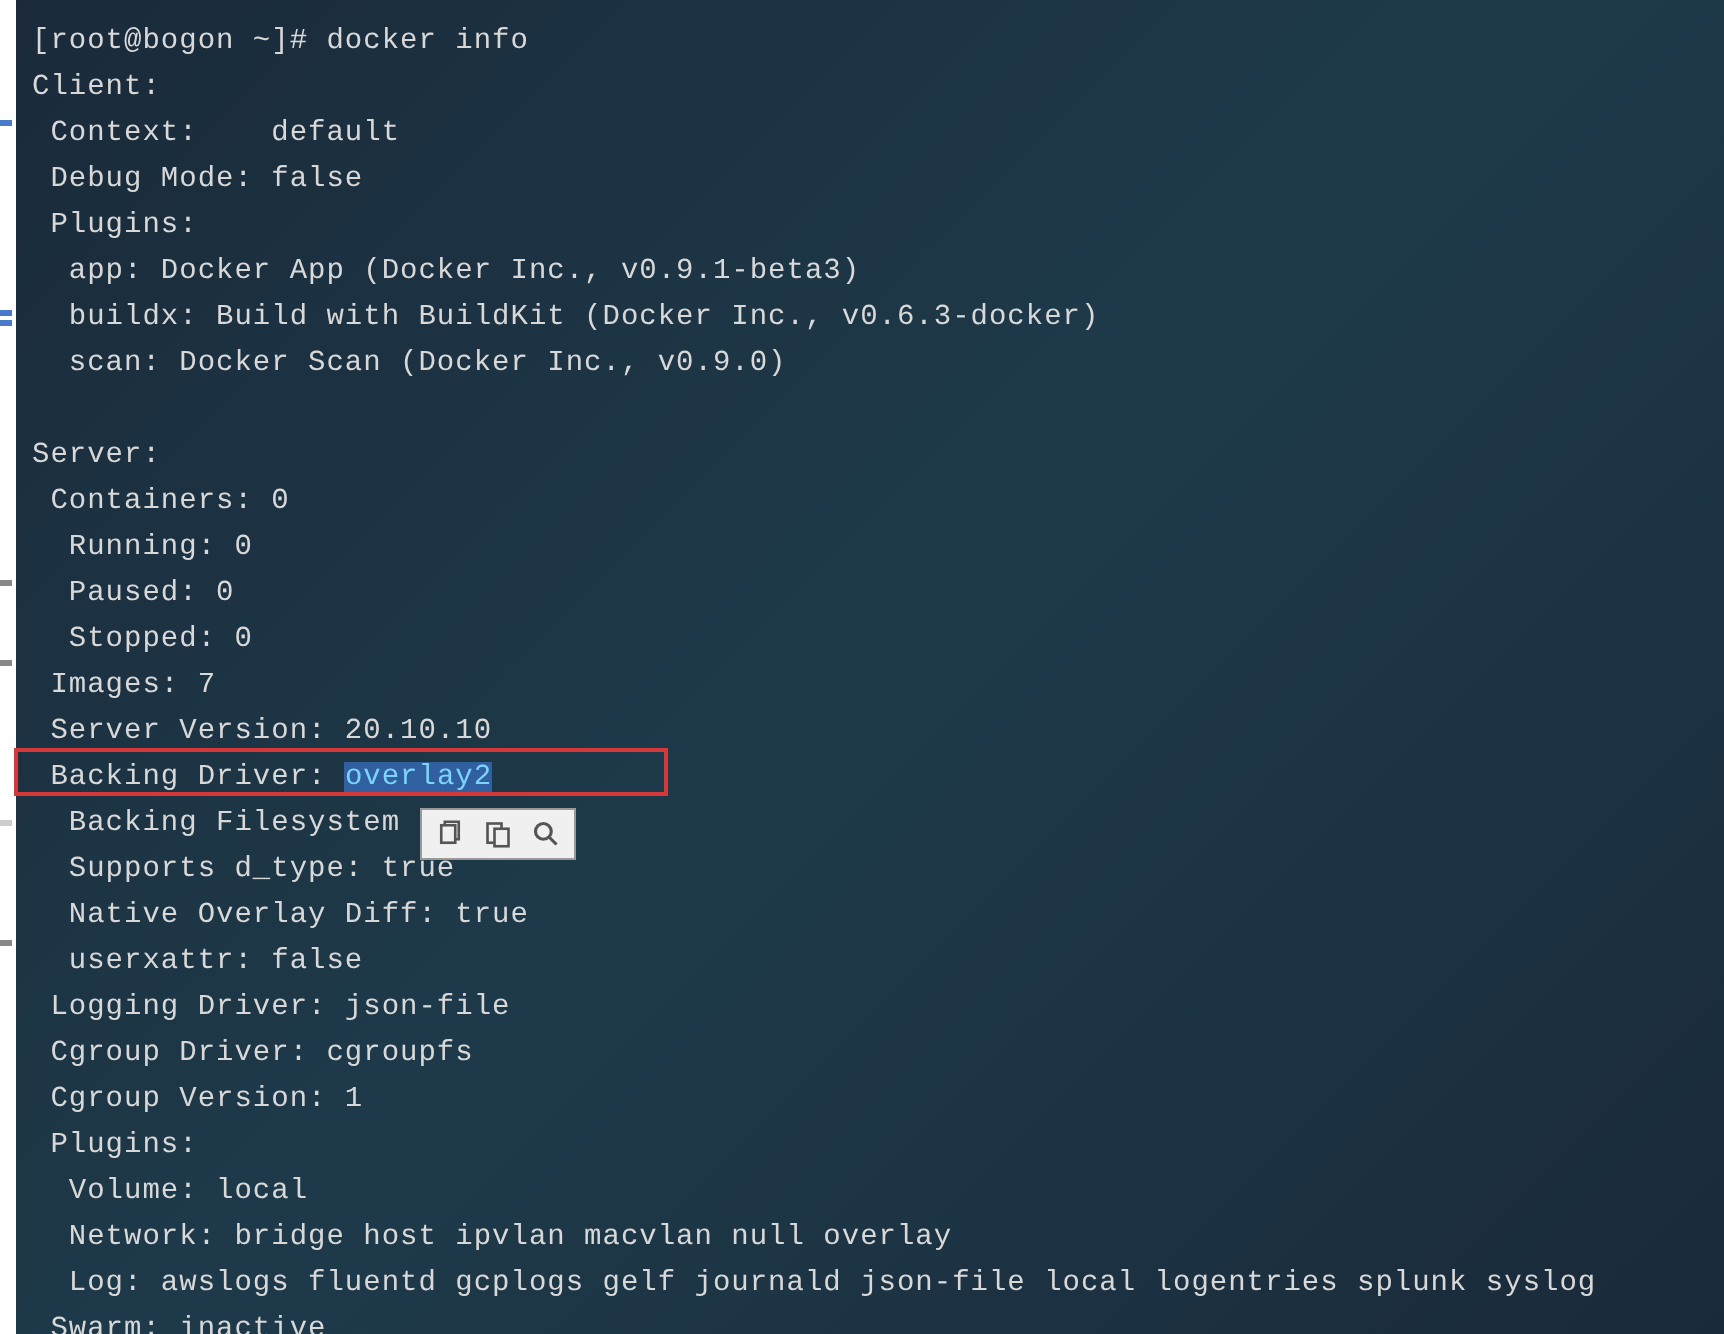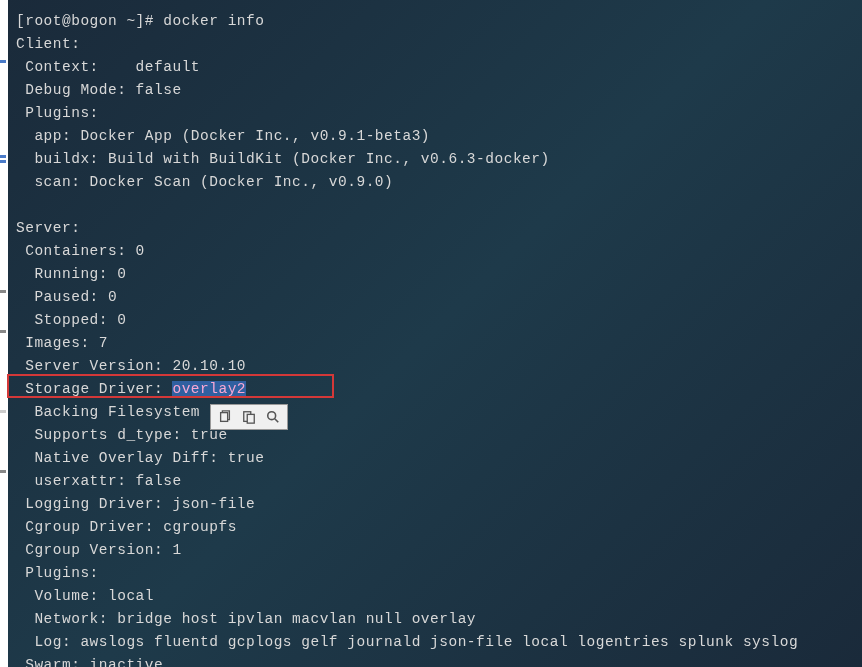--- a/index.html
+++ b/index.html
@@ -29,21 +29,21 @@
       display: block;
     }
     .highlight-box {
       position: absolute;
       border: 2px solid #d43838;
       background: transparent;
       pointer-events: none;
     }
     .selected-text {
       background: #3060a0;
-      color: #f9a8d4;
+      color: #7dd3fc;
     }
     .toolbar {
       position: absolute;
       background: #f0f0f0;
       border: 1px solid #999;
       padding: 4px 6px;
       display: flex;
       gap: 8px;
       align-items: center;
     }
@@ -110,21 +110,21 @@
   <span class="line">  buildx: Build with BuildKit (Docker Inc., v0.6.3-docker)</span>
   <span class="line">  scan: Docker Scan (Docker Inc., v0.9.0)</span>
   <span class="line"> </span>
   <span class="line">Server:</span>
   <span class="line"> Containers: 0</span>
   <span class="line">  Running: 0</span>
   <span class="line">  Paused: 0</span>
   <span class="line">  Stopped: 0</span>
   <span class="line"> Images: 7</span>
   <span class="line"> Server Version: 20.10.10</span>
-  <span class="line"><span> Storage Driver: </span><span class="selected-text">overlay2</span></span>
+  <span class="line"><span> Backing Driver: </span><span class="selected-text">overlay2</span></span>
   <span class="line">  Backing Filesystem</span>
   <span class="line">  Supports d_type: true</span>
   <span class="line">  Native Overlay Diff: true</span>
   <span class="line">  userxattr: false</span>
   <span class="line"> Logging Driver: json-file</span>
   <span class="line"> Cgroup Driver: cgroupfs</span>
   <span class="line"> Cgroup Version: 1</span>
   <span class="line"> Plugins:</span>
   <span class="line">  Volume: local</span>
   <span class="line">  Network: bridge host ipvlan macvlan null overlay</span>

